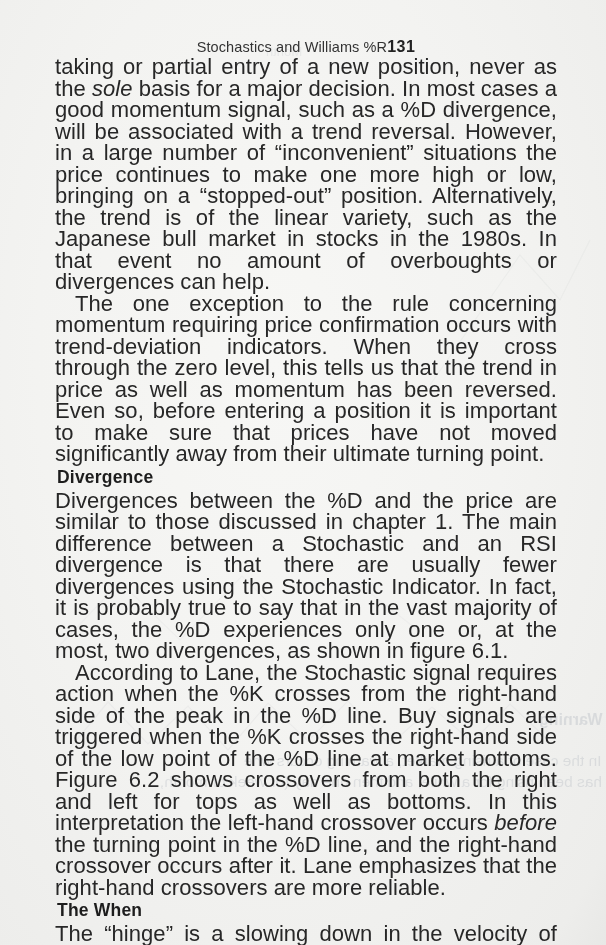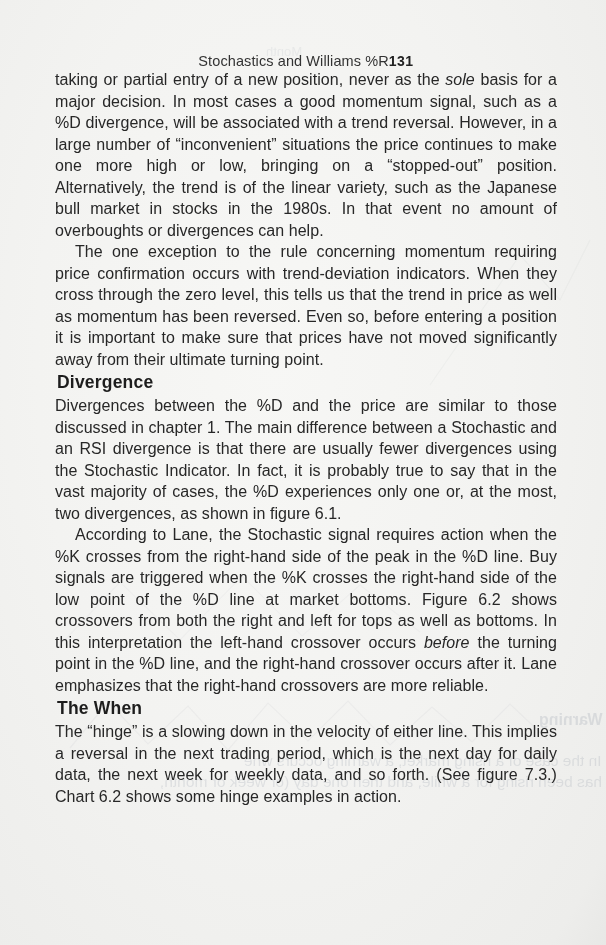--- a/index.html
+++ b/index.html
@@ -22,29 +22,28 @@
     display: flex;
     justify-content: center;
     align-items: baseline;
   }
   .running-title {
     font-size: 14.5px;
     color: #333;
     letter-spacing: 0.1px;
   }
   .page-number {
-    font-size: 14px;
+    font-size: 16px;
     font-weight: 700;
     color: #222;
     letter-spacing: 0.5px;
-    margin-top: 15px;
   }
   p.body {
     margin: 0;
-    font-size: 16px;
+    font-size: 22px;
     line-height: 21.5px;
     text-align: justify;
     color: #272727;
     letter-spacing: 0.05px;
   }
   p.body em { font-style: italic; }
   .para-first { margin-top: 32px; }
   .indent { text-indent: 20px; }
   h2.section-heading {
     font-size: 17.5px;

